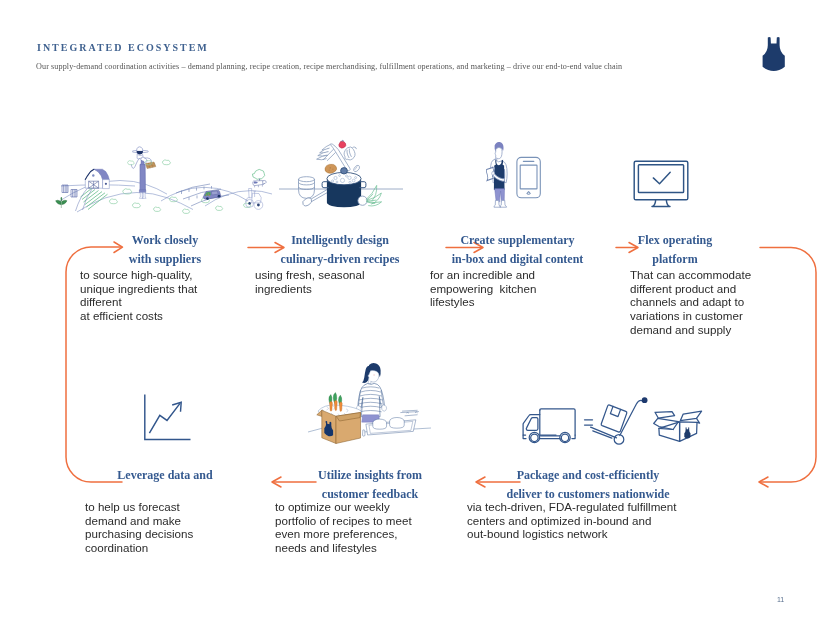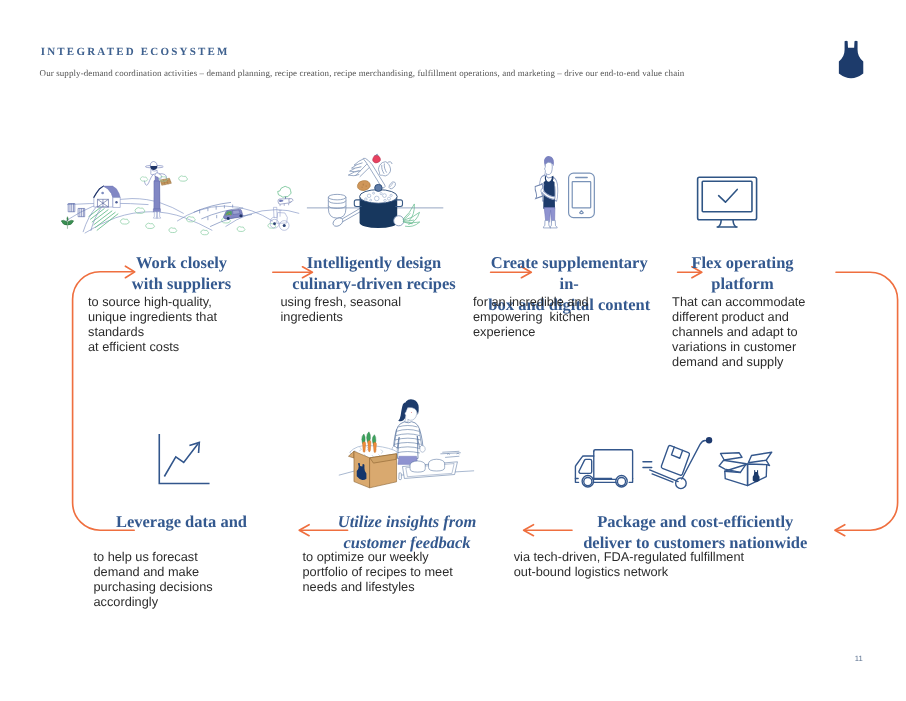--- a/index.html
+++ b/index.html
@@ -2,28 +2,28 @@
 <html><head>
 <meta charset="utf-8">
 <style>
   html,body{margin:0;padding:0;}
   body{width:824px;height:637px;background:#ffffff;font-family:"Liberation Sans",sans-serif;overflow:hidden;position:relative;}
   .slide{position:absolute;left:0;top:0;width:824px;height:637px;padding-left:28px;}
   .abs{position:absolute;}
   #kicker{left:37px;top:42px;font-family:"Liberation Serif",serif;font-size:10px;font-weight:700;letter-spacing:2.0px;color:#3f618f;}
   #subtitle{left:36px;top:62px;font-family:Liberation Serif, serif;font-size:8.15px;color:#555555;letter-spacing:0.1px;white-space:nowrap;}
   #pagenum{left:777px;top:596px;font-family:"Liberation Sans",sans-serif;font-size:7px;color:#5a708f;}
-  .head{position:absolute;text-align:center;font-family:"Liberation Serif",serif;font-weight:700;font-size:15px;color:#34598f;line-height:19px;}
+  .head{position:absolute;text-align:center;font-family:"Liberation Serif",serif;font-weight:700;font-size:12px;color:#34598f;line-height:19px;}
   .body{position:absolute;font-family:"Liberation Sans",sans-serif;font-size:11.6px;color:#2b2b2b;line-height:13.7px;}
   #h0{left:90px;top:231px;width:150px;} #b0{left:80px;top:268.0px;width:170px;}
   #h1{left:265px;top:231px;width:150px;} #b1{left:255px;top:268.0px;width:170px;}
   #h2{left:440px;top:231px;width:155px;} #b2{left:430px;top:268.0px;width:175px;}
-  #h3{left:605px;top:231px;width:140px;} #b3{left:611px;top:268.0px;width:160px;}
-  #h4{left:512px;top:466px;width:240px;} #b4{left:467px;top:500px;width:290px;}
-  #h5{left:290px;top:466px;width:160px;font-style:italic;} #b5{left:275px;top:500px;width:190px;}
+  #h3{left:605px;top:231px;width:140px;} #b3{left:630px;top:268.0px;width:160px;}
+  #h4{left:468px;top:466px;width:240px;} #b4{left:467px;top:500px;width:290px;}
+  #h5{left:290px;top:466px;width:160px;} #b5{left:275px;top:500px;width:190px;}
   #h6{left:95px;top:466px;width:140px;} #b6{left:85px;top:500px;width:160px;}
 </style>
 </head>
 <body>
 
 <div class="slide">
   <div class="abs" id="kicker">INTEGRATED ECOSYSTEM</div>
   <div class="abs" id="subtitle">Our supply-demand coordination activities – demand planning, recipe creation, recipe merchandising, fulfillment operations, and marketing – drive our end-to-end value chain</div>
   <div class="abs" id="pagenum">11</div>
 
@@ -362,70 +362,72 @@
     </g>
   </svg>
 
   <div class="head" id="h0">
       <div>Work&nbsp;closely</div>
       <div>with&nbsp;suppliers</div>
     </div>
   <div class="body" id="b0">
       <div>to&nbsp;source&nbsp;high-quality,</div>
       <div>unique&nbsp;ingredients&nbsp;that</div>
-      <div>standards</div>
+      <div>different</div>
       <div>at&nbsp;efficient&nbsp;costs</div>
     </div>
   <div class="head" id="h1">
       <div>Intelligently&nbsp;design</div>
       <div>culinary-driven&nbsp;recipes</div>
     </div>
   <div class="body" id="b1">
       <div>using&nbsp;fresh,&nbsp;seasonal</div>
       <div>ingredients</div>
     </div>
   <div class="head" id="h2">
       <div>Create&nbsp;supplementary</div>
       <div>in-box&nbsp;and&nbsp;digital&nbsp;content</div>
     </div>
   <div class="body" id="b2">
       <div>for&nbsp;an&nbsp;incredible&nbsp;and</div>
       <div>empowering&nbsp;&nbsp;kitchen</div>
-      <div>experience</div>
+      <div>lifestyles</div>
     </div>
   <div class="head" id="h3">
       <div>Flex&nbsp;operating</div>
       <div>platform</div>
     </div>
   <div class="body" id="b3">
       <div>That&nbsp;can&nbsp;accommodate</div>
       <div>different&nbsp;product&nbsp;and</div>
       <div>channels&nbsp;and&nbsp;adapt&nbsp;to</div>
       <div>variations&nbsp;in&nbsp;customer</div>
       <div>demand&nbsp;and&nbsp;supply</div>
     </div>
   <div class="head" id="h4">
       <div>Package&nbsp;and&nbsp;cost-efficiently</div>
       <div>deliver&nbsp;to&nbsp;customers&nbsp;nationwide</div>
     </div>
   <div class="body" id="b4">
       <div>via&nbsp;tech-driven,&nbsp;FDA-regulated&nbsp;fulfillment</div>
+      <div>centers&nbsp;and&nbsp;optimized&nbsp;in-bound&nbsp;and</div>
       <div>out-bound&nbsp;logistics&nbsp;network</div>
     </div>
   <div class="head" id="h5">
       <div>Utilize&nbsp;insights&nbsp;from</div>
       <div>customer&nbsp;feedback</div>
     </div>
   <div class="body" id="b5">
       <div>to&nbsp;optimize&nbsp;our&nbsp;weekly</div>
       <div>portfolio&nbsp;of&nbsp;recipes&nbsp;to&nbsp;meet</div>
+      <div>even&nbsp;more&nbsp;preferences,</div>
       <div>needs&nbsp;and&nbsp;lifestyles</div>
     </div>
   <div class="head" id="h6">
       <div>Leverage&nbsp;data&nbsp;and</div>
     </div>
   <div class="body" id="b6">
       <div>to&nbsp;help&nbsp;us&nbsp;forecast</div>
       <div>demand&nbsp;and&nbsp;make</div>
       <div>purchasing&nbsp;decisions</div>
-      <div>accordingly</div>
+      <div>coordination</div>
     </div>
 </div>
 
 </body></html>

